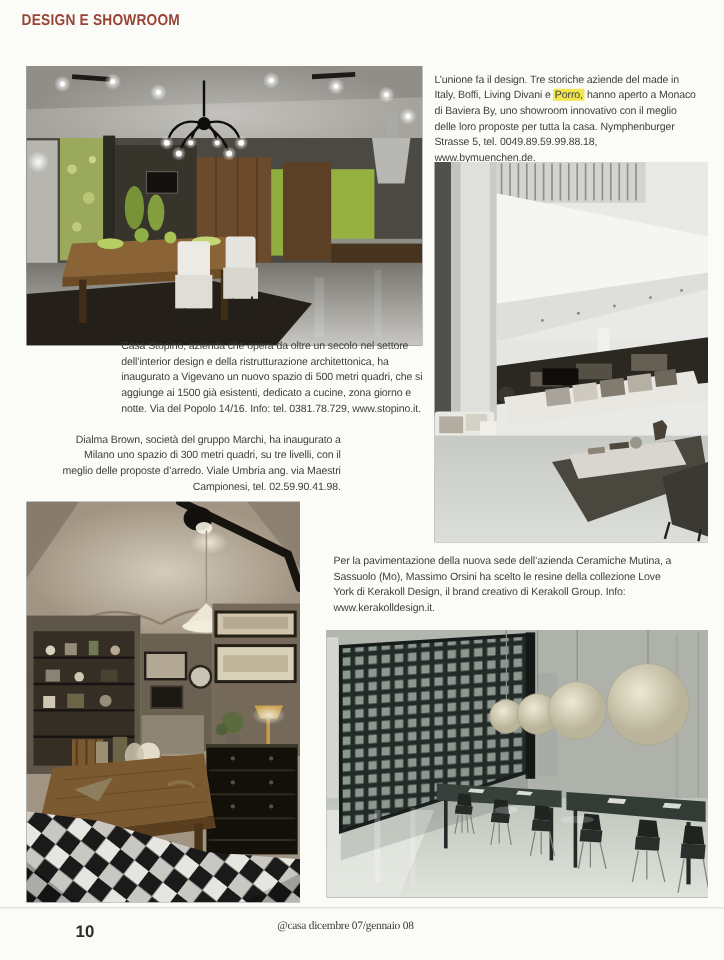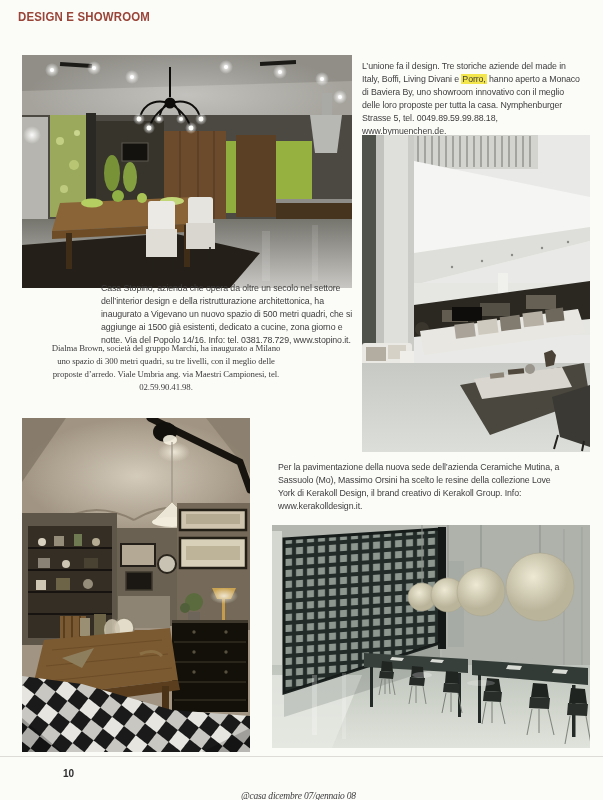--- a/index.html
+++ b/index.html
@@ -17,35 +17,35 @@
     transform:scaleX(.88);transform-origin:left top;
     white-space:nowrap;
   }
   .body-text{
     font-size:8.8px;line-height:13px;letter-spacing:-0.1px;
     color:#3e3e3e;margin:0;
   }
   .hl{background:#f3e54c;padding:0 1px;}
   .txt-muenchen{left:362px;top:60px;width:220px;}
   .txt-stopino{left:101px;top:282px;width:258px;}
-  .txt-dialma{left:48px;top:342px;width:236px;text-align:center;font-family:Liberation Serif, serif;}
+  .txt-dialma{left:48px;top:360px;width:236px;text-align:right;}
   .txt-kerakoll{left:278px;top:461px;width:290px;}
   .photo{overflow:hidden;background:#888;}
   .photo svg{display:block;width:100%;height:100%;}
   .photo1{left:22px;top:55px;width:330px;height:233px;}
   .photo2{left:362px;top:135px;width:228px;height:317px;}
   .photo3{left:22px;top:418px;width:228px;height:334px;}
   .photo4{left:272px;top:525px;width:318px;height:223px;}
   .scan-line{left:0;top:756px;width:603px;height:1px;background:#dddcd7;}
   .footer-page{
-    left:63px;top:768px;font-size:10px;font-weight:bold;color:#2d2d2d;
+    left:63px;top:768px;font-size:14px;font-weight:bold;color:#2d2d2d;
   }
   .footer-issue{
-    left:241px;top:767px;font-size:9.5px;color:#3a3a3a;
-    font-family:"Liberation Serif", serif;font-style:italic;letter-spacing:-0.2px;margin-top:24px;
+    left:231px;top:767px;font-size:9.5px;color:#3a3a3a;
+    font-family:"Liberation Serif", serif;letter-spacing:-0.2px;
   }
 </style>
 </head>
 <body>
 
 <div class="abs mag-header">DESIGN E SHOWROOM</div>
 
 <div class="abs photo photo1">
 <svg viewBox="0 0 330 233" preserveAspectRatio="none">
   <defs>

